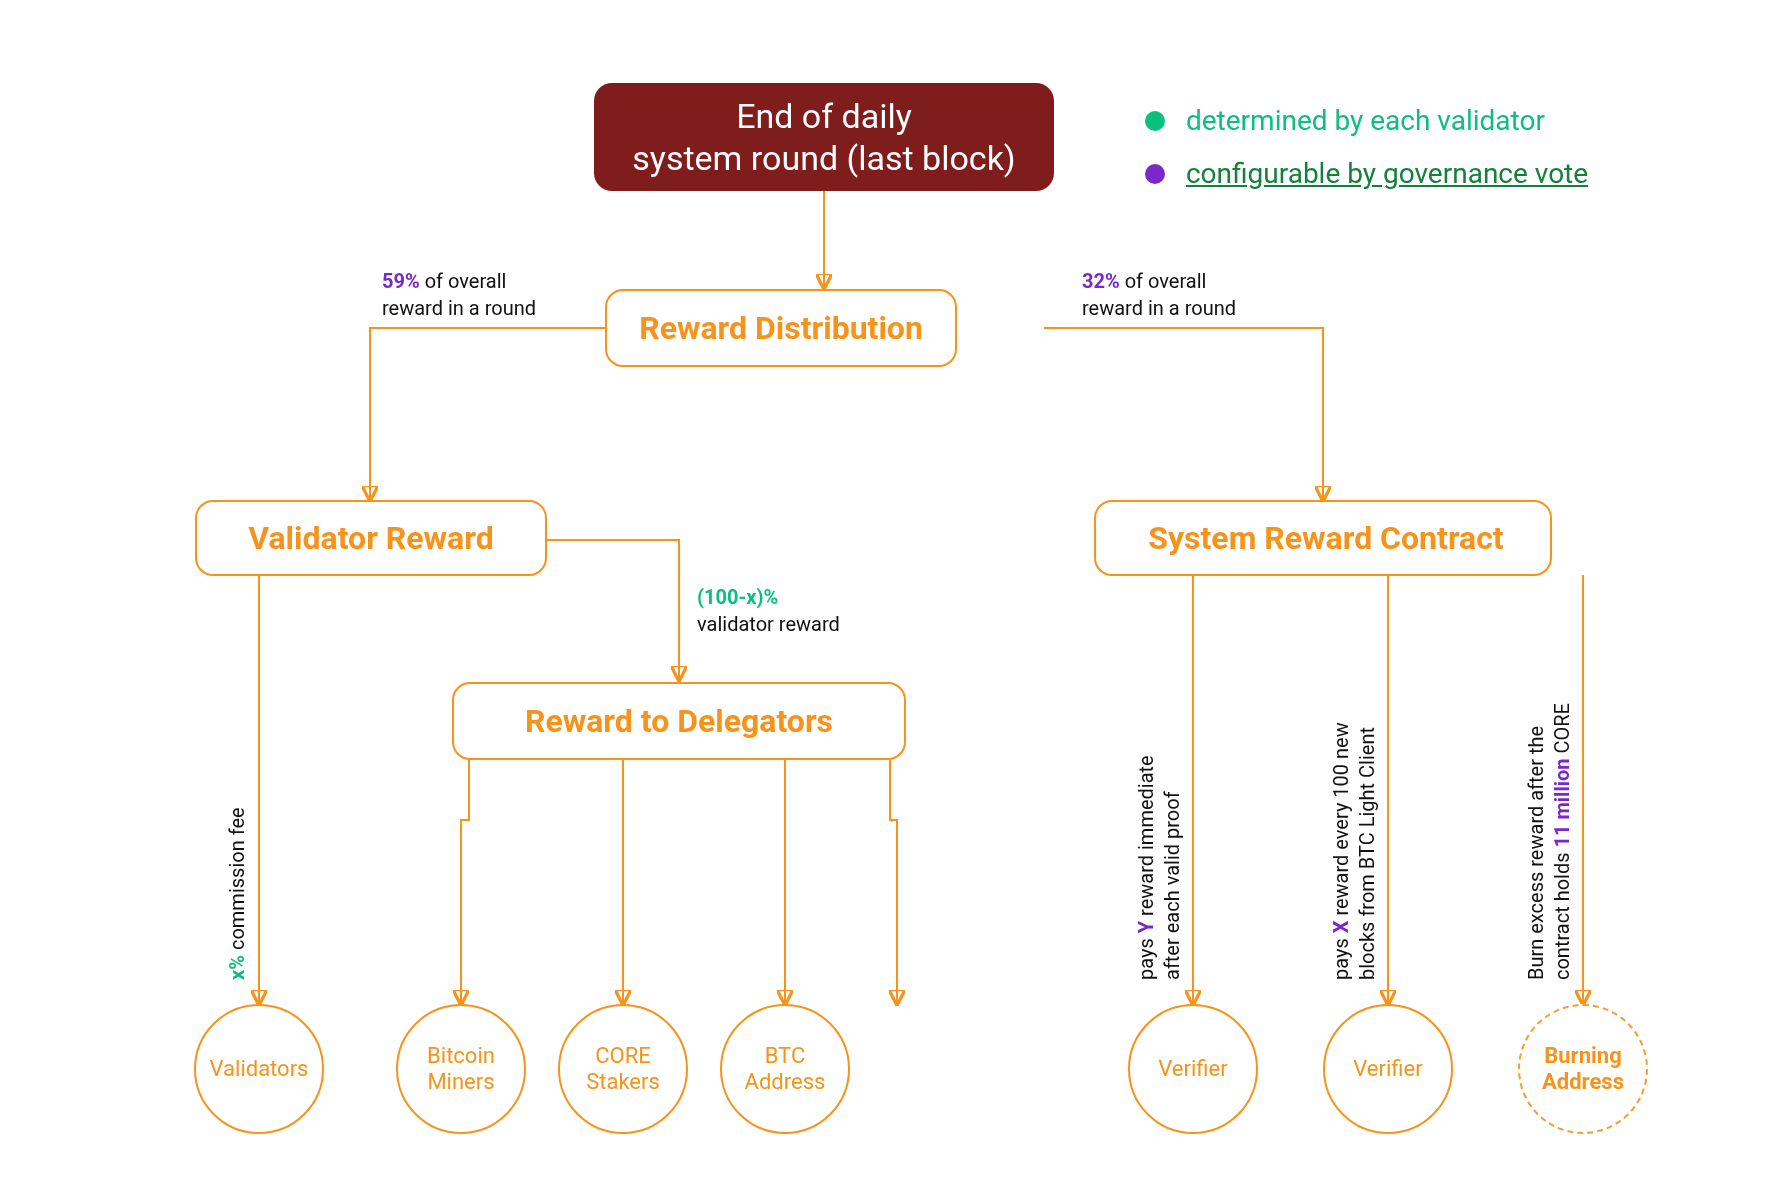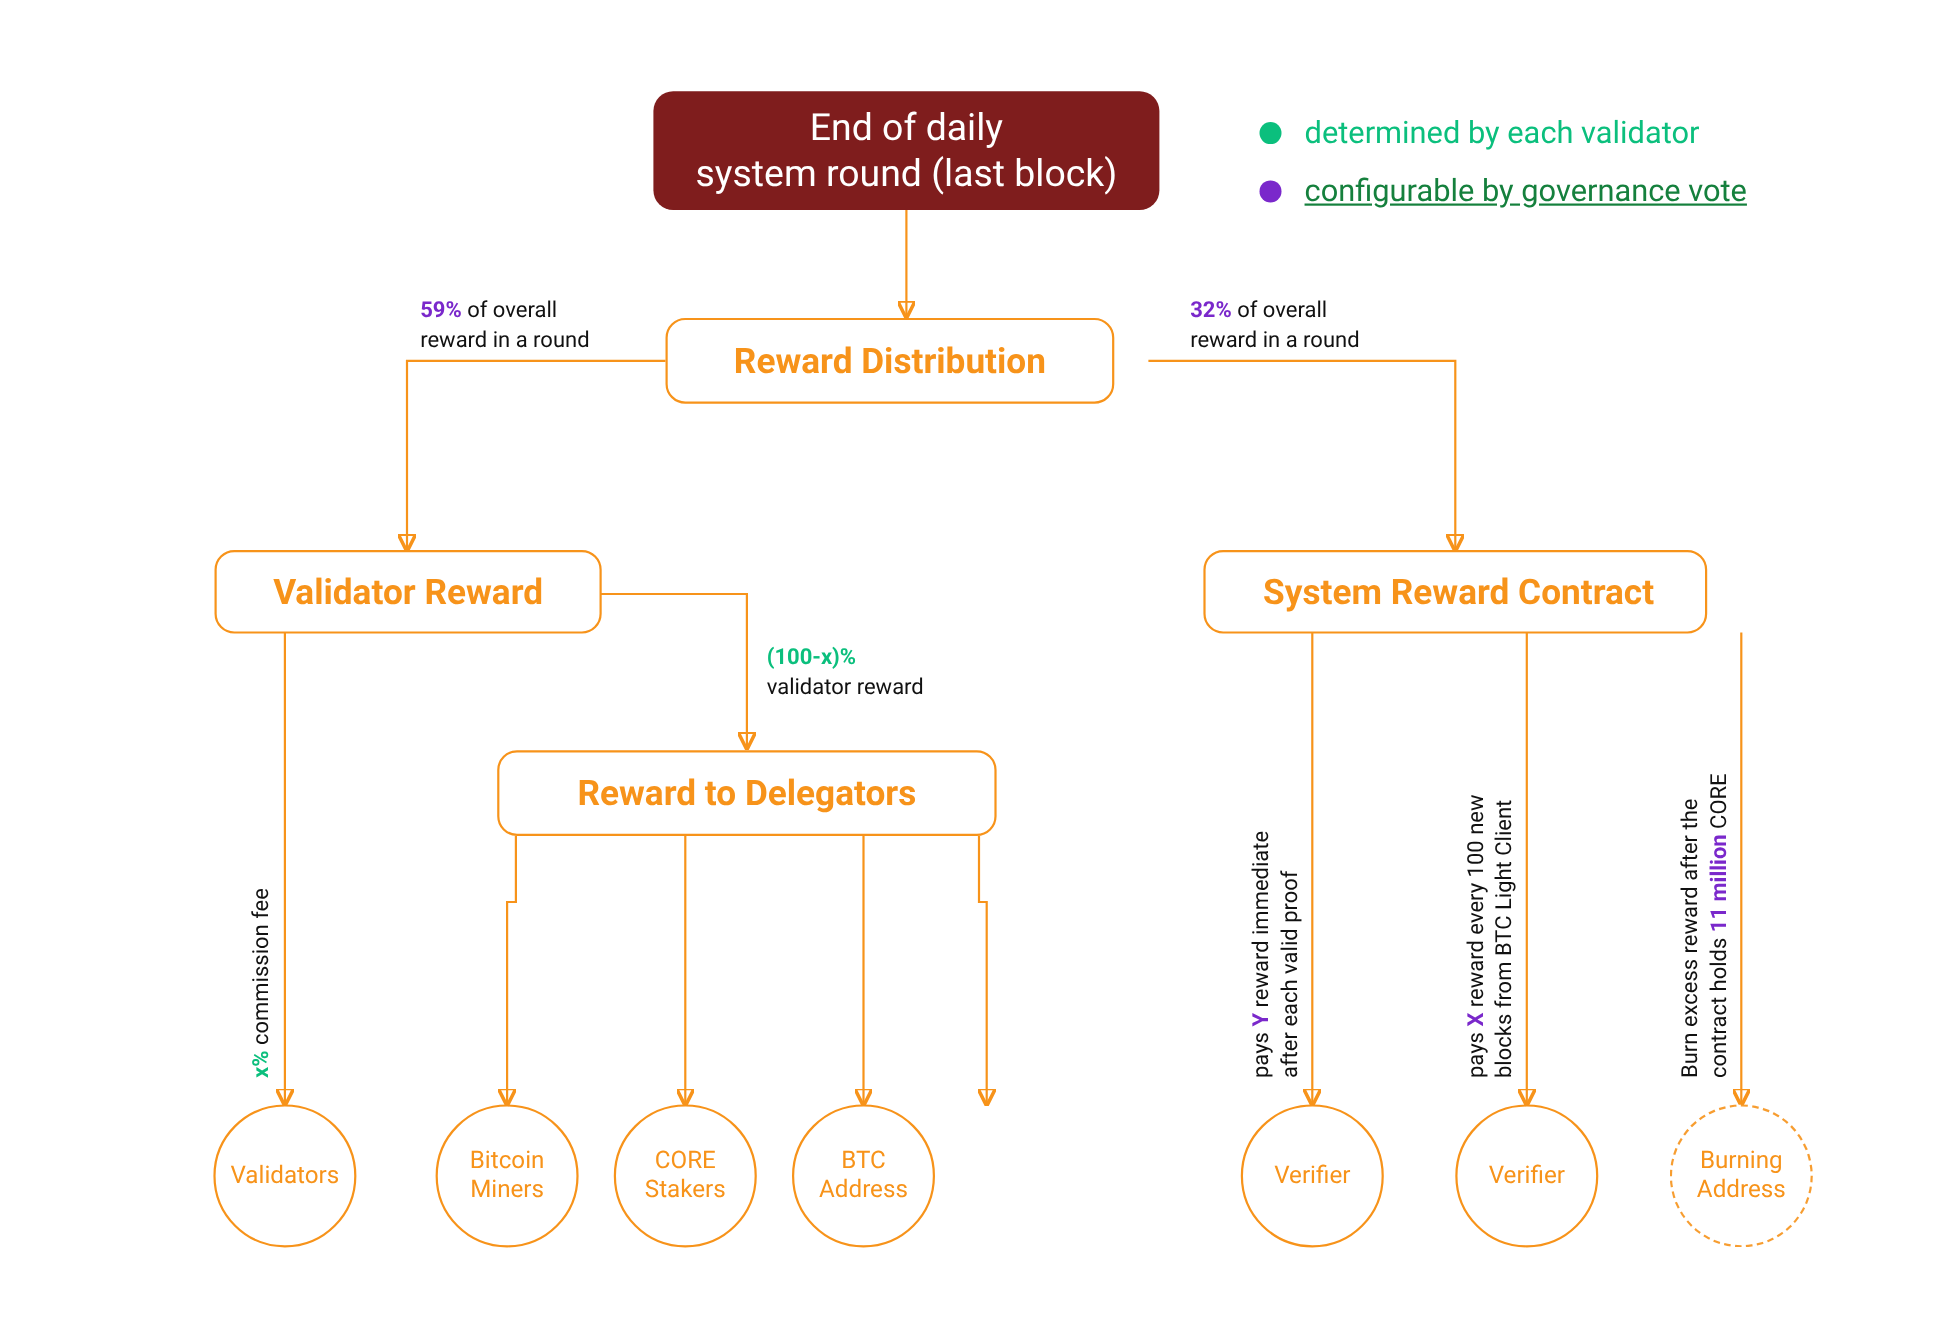--- a/index.html
+++ b/index.html
@@ -60,20 +60,21 @@
     text-align: center;
     color: #F7931A;
     font-size: 22px;
     line-height: 1.2;
     background: #fff;
   }
   .circ.dashed {
     border-style: dashed;
     border-width: 2px;
     border-color: rgba(247,147,26,0.9);
+    font-weight: bold;
   }
 
   
   .label {
     position: absolute;
     font-size: 20px;
     line-height: 1.35;
     color: #111;
   }
   .purple-span { color: #7A28CB; font-weight: 700; }
@@ -157,21 +158,21 @@
 
   <div class="legend green" style="left:1145px; top:102px;">
     <span class="dot"></span>
     <span class="txt">determined by each validator</span>
   </div>
   <div class="legend purple" style="left:1145px; top:155px;">
     <span class="dot"></span>
     <span class="txt">configurable by governance vote</span>
   </div>
 
-  <div class="box-outline" style="left:605px; top:289px; width:408px; height:78px;">Reward Distribution</div>
+  <div class="box-outline" style="left:605px; top:289px; width:352px; height:78px;">Reward Distribution</div>
 
   <div class="label" style="left:382px; top:268px;">
     <span class="purple-span">59%</span><span> of overall</span><br>
     <span>reward in a round</span>
   </div>
   <div class="label" style="left:1082px; top:268px;">
     <span class="purple-span">32%</span><span> of overall</span><br>
     <span>reward in a round</span>
   </div>
 

